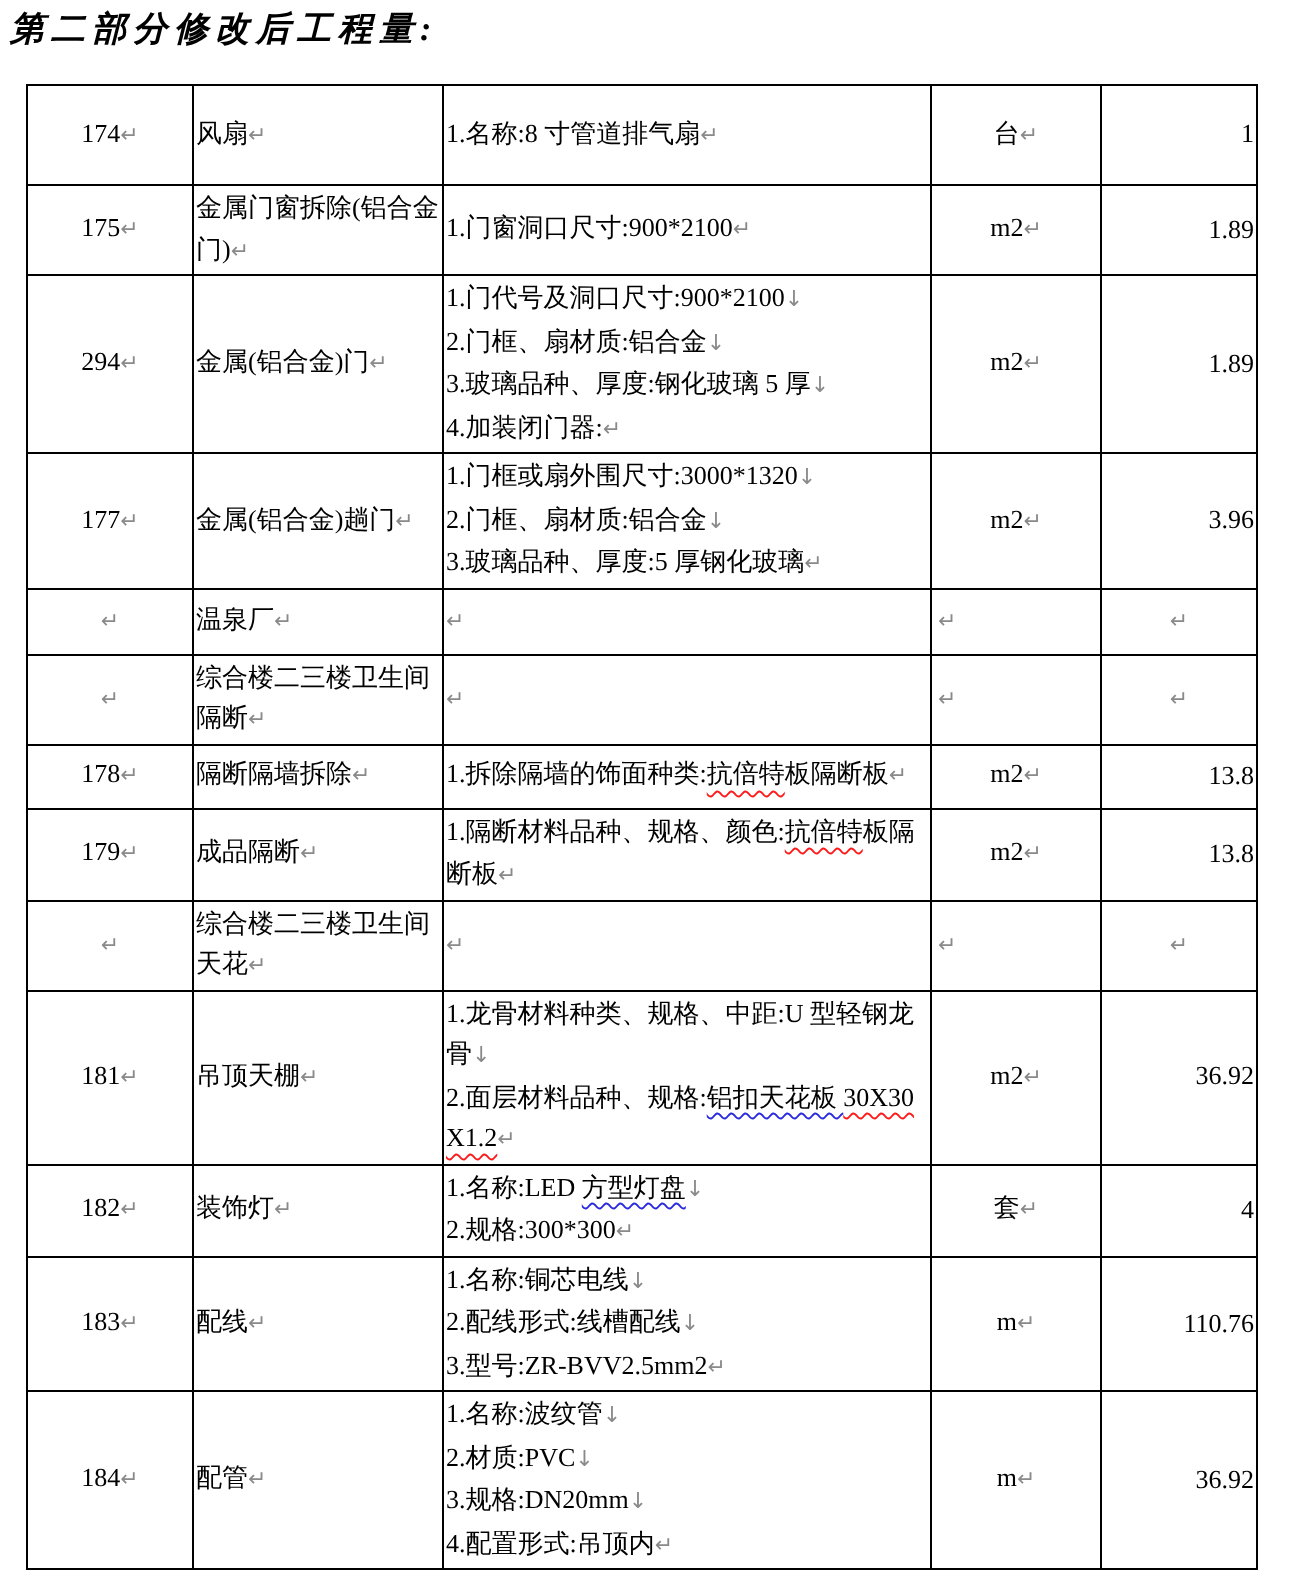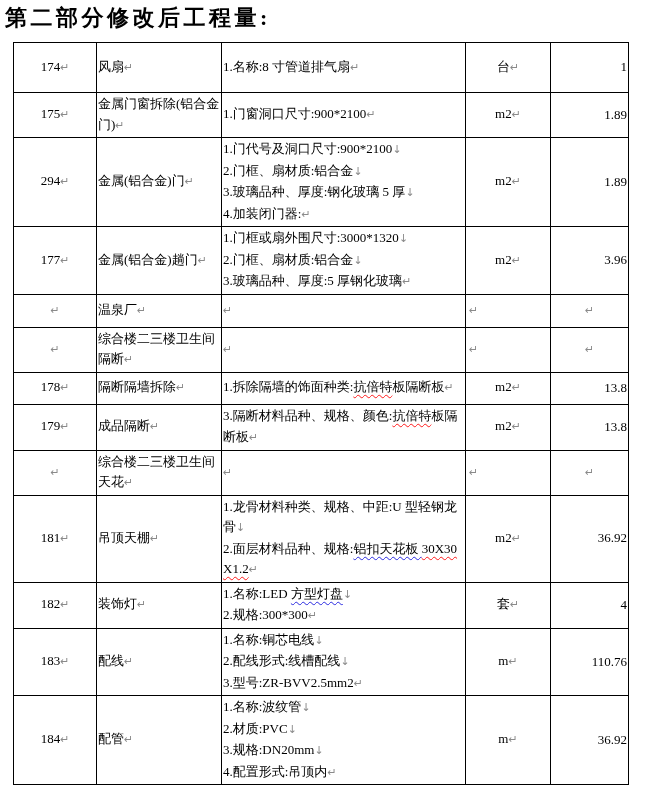--- a/index.html
+++ b/index.html
@@ -4,22 +4,23 @@
 <style>
   html,body{margin:0;padding:0;}
   body{
     width:650px;height:794px;background:#ffffff;overflow:hidden;
     font-family:"Liberation Serif","DejaVu Serif",serif;
     color:#000;
   }
   .page{position:relative;width:650px;height:794px;background:#fff;}
   .doc-title{
     position:absolute;left:5px;top:3px;
-    font-size:22px;font-weight:bold;letter-spacing:3.5px;
+    font-size:17px;font-weight:bold;letter-spacing:3.5px;
     white-space:nowrap;
+    font-style:italic;
   }
   .mark{
     color:#8a8a8a;font-weight:normal;letter-spacing:0;
     font-family:"DejaVu Sans",sans-serif;
     font-size:11px;
   }
   .title-mark{margin-left:4px;}
   table.qty-table{
     position:absolute;left:13px;top:42px;
     border-collapse:collapse;table-layout:fixed;width:615px;
@@ -130,21 +131,21 @@
           <td class="c-desc">
             <div class="desc-line"><span>1.拆除隔墙的饰面种类:</span><span class="u-red">抗倍特</span><span>板隔断板</span><span class="mark">↵</span></div>
           </td>
           <td class="c-unit"><span>m2</span><span class="mark">↵</span></td>
           <td class="c-qty"><span>13.8</span></td>
         </tr>
         <tr style="height: 46px;">
           <td class="c-no"><span>179</span><span class="mark">↵</span></td>
           <td class="c-name"><span>成品隔断</span><span class="mark">↵</span></td>
           <td class="c-desc">
-            <div class="desc-line"><span>3.隔断材料品种、规格、颜色:</span><span class="u-red">抗倍特</span><span>板隔断板</span><span class="mark">↵</span></div>
+            <div class="desc-line"><span>1.隔断材料品种、规格、颜色:</span><span class="u-red">抗倍特</span><span>板隔断板</span><span class="mark">↵</span></div>
           </td>
           <td class="c-unit"><span>m2</span><span class="mark">↵</span></td>
           <td class="c-qty"><span>13.8</span></td>
         </tr>
         <tr style="height: 44px;">
           <td class="c-no"><span class="mark">↵</span></td>
           <td class="c-name"><span>综合楼二三楼卫生间天花</span><span class="mark">↵</span></td>
           <td class="c-desc"><span class="mark">↵</span></td>
           <td class="c-unit empty"><span class="mark">↵</span></td>
           <td class="c-qty empty"><span class="mark">↵</span></td>

